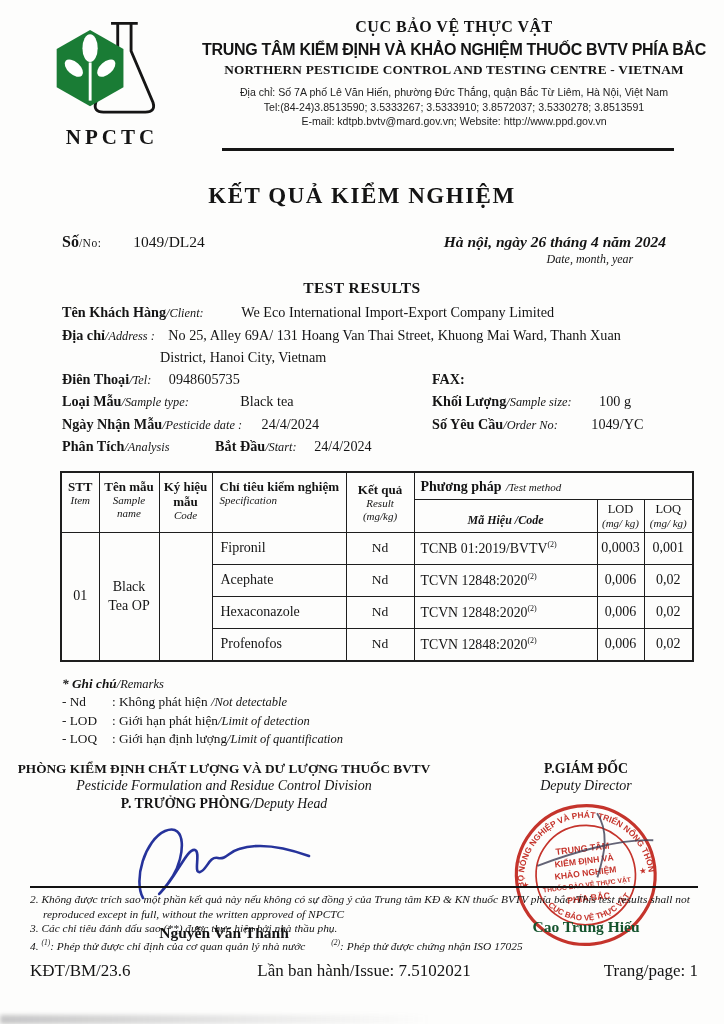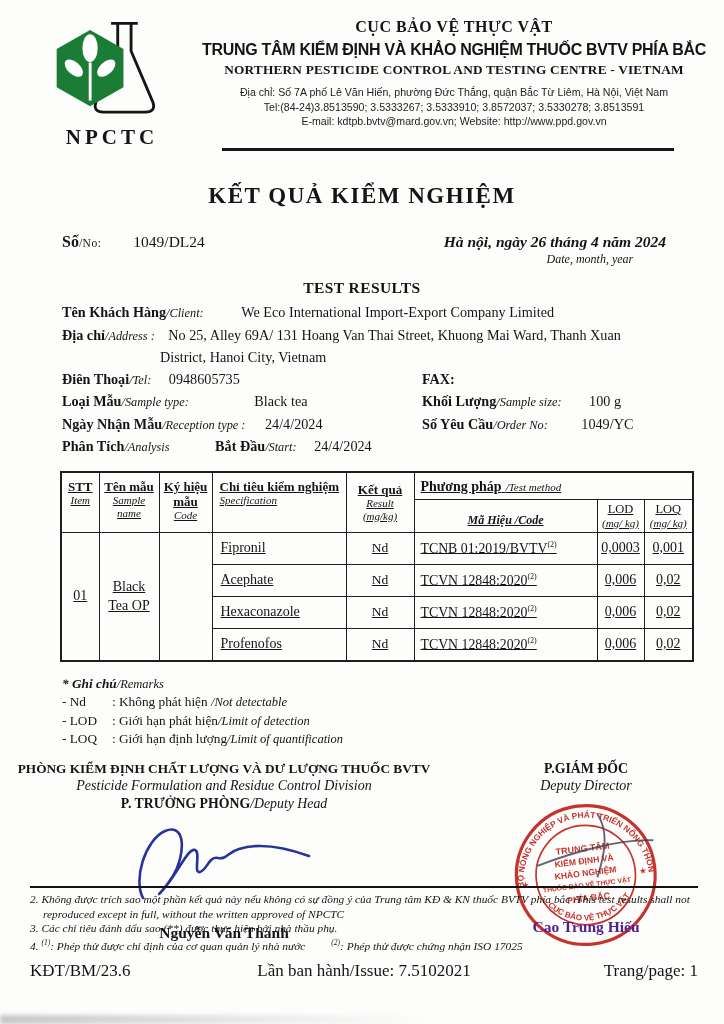--- a/index.html
+++ b/index.html
@@ -27,28 +27,28 @@
   .date-block{text-align:center;}
   .date-vi{font-weight:700;font-style:italic;font-size:15.5px;}
   .date-en{font-style:italic;font-size:12px;padding-left:70px;margin-top:1px;}
   .subtitle{text-align:center;font-weight:700;font-size:15.5px;margin-top:12px;letter-spacing:.4px;}
 
   
   .info{margin:5px 28px 0 62px;font-size:14.2px;}
   .i-row{position:relative;line-height:21.5px;}
   .lbl{font-weight:700;text-align:right;}
   .len{font-style:italic;font-size:12.3px;}
-  .right-col{position:absolute;left:360px;top:0;}
+  .right-col{position:absolute;left:370px;top:0;}
   .val-ml{margin-left:34px;}
   .addr-wrap{padding-left:98px;text-indent:-98px;}
   .addr-l2{padding-left:98px;line-height:21.5px;}
 
   
   table{border-collapse:collapse;margin:12px 0 0 60px;width:632px;table-layout:fixed;}
-  th,td{border:1.5px solid #1e1e1e;padding:2px 3px;vertical-align:middle;text-decoration:underline;}
+  th,td{border:1.5px solid #1e1e1e;padding:2px 3px;vertical-align:middle;}
   table{border:2px solid #1e1e1e;}
   .th-vi{font-weight:700;font-size:13px;line-height:15px;}
   .th-en{font-style:italic;font-size:11px;font-weight:400;line-height:13px;}
   th{font-weight:400;text-align:center;}
   .th-top{vertical-align:top;padding-top:6px;}
   .th-left{text-align:left;padding-left:7px;}
   .method-th{text-align:left;vertical-align:top;padding:4px 6px;}
   .method-th .th-vi{display:inline;font-size:14px;}
   .method-th .th-en{display:inline;}
   .codeh{vertical-align:bottom;text-align:center;padding:6px 6px 4px;}
@@ -75,21 +75,21 @@
   .sig-left{width:448px;text-align:center;flex:none;}
   .div-vi{font-weight:700;font-size:13.3px;}
   .div-en{font-style:italic;font-size:14px;margin-top:1px;}
   .head-ti{font-size:13.8px;margin-top:2px;}
   .head-ti .vi{font-weight:700;}
   .head-ti .en{font-style:italic;}
   .sig-img{margin:10px auto 0;}
   .sig-name{font-weight:700;font-size:15.5px;margin-top:6px;}
   .sig-right{flex:1;text-align:center;position:relative;}
   .stamp-wrap{margin-top:6px;transform:rotate(-7deg);display:inline-block;}
-  .dd-name{position:relative;font-weight:700;font-size:15.5px;margin-top:-36px;z-index:3;color:#4c1d95;}
+  .dd-name{position:relative;font-weight:700;font-size:15.5px;margin-top:-36px;z-index:3;color:#14532d;}
 
   
   .foot{position:absolute;left:30px;right:26px;top:886px;border-top:2.4px solid #121212;padding-top:4px;}
   .note{font-style:italic;font-size:11.4px;line-height:14.6px;padding-left:13px;text-indent:-13px;}
   .fsup{font-size:7.5px;font-style:italic;}
   .note4sp{display:inline-block;width:26px;}
   .foot-bottom{display:flex;margin-top:8px;font-size:17px;}
   .foot-bottom>div{flex:1;}
   .fb-c{text-align:center;}
   .fb-r{text-align:right;}
@@ -152,26 +152,26 @@
       <span style="margin-left:10px">No 25, Alley 69A/ 131 Hoang Van Thai Street, Khuong Mai Ward, Thanh Xuan</span>
     </div>
     <div class="addr-l2">District, Hanoi City, Vietnam</div>
     <div class="i-row">
       <span class="lbl">Điên Thoại</span><span class="len">/Tel:</span>
       <span style="margin-left:14px">0948605735</span>
       <span class="right-col lbl">FAX:</span>
     </div>
     <div class="i-row">
       <span class="lbl">Loại Mẫu</span><span class="len">/Sample type:</span>
-      <span style="margin-left:62px">Black tea</span>
+      <span style="margin-left:48px">Black tea</span>
       <span class="right-col"><span class="lbl">Khối Lượng</span><span class="len">/Sample size:</span>
         <span style="margin-left:24px">100 g</span></span>
     </div>
     <div class="i-row">
-      <span class="lbl">Ngày Nhận Mẫu</span><span class="len">/Reception type :</span>
+      <span class="lbl">Ngày Nhận Mẫu</span><span class="len">/Pesticide date :</span>
       <span style="margin-left:16px">24/4/2024</span>
       <span class="right-col"><span class="lbl">Số Yêu Cầu</span><span class="len">/Order No:</span>
         <span style="margin-left:30px">1049/YC</span></span>
     </div>
     <div class="i-row">
       <span class="lbl">Phân Tích</span><span class="len">/Analysis</span>
       <span style="margin-left:42px"><span class="lbl">Bắt Đầu</span><span class="len">/Start:</span></span>
       <span style="margin-left:14px">24/4/2024</span>
     </div>
   </div>

